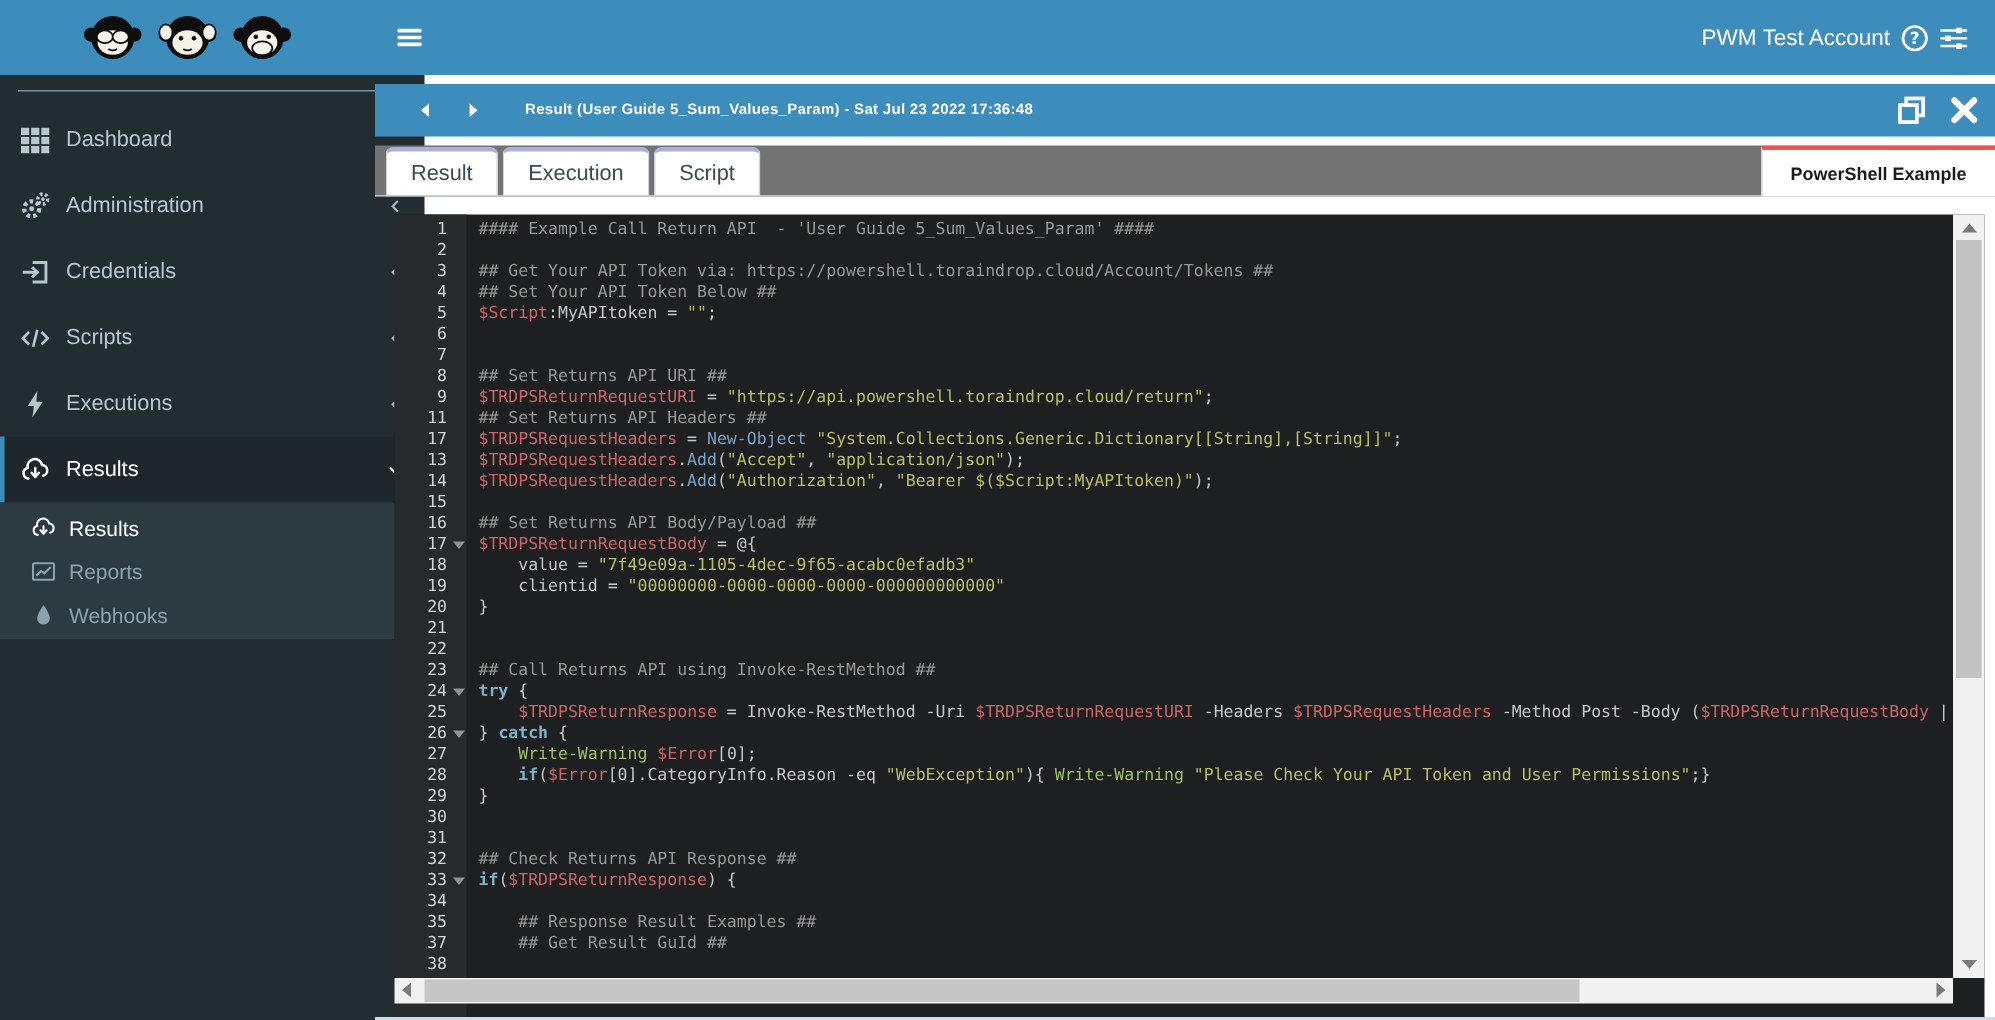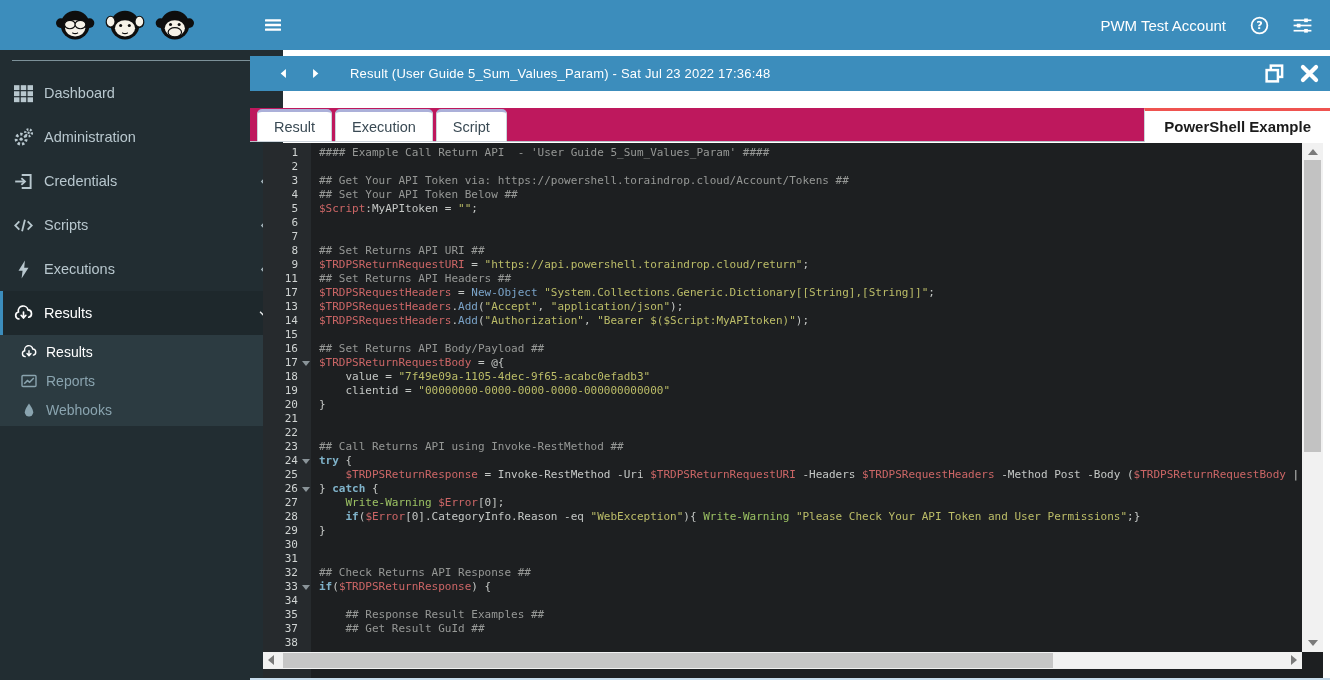--- a/index.html
+++ b/index.html
@@ -4,21 +4,21 @@
 <style>
   * { box-sizing: border-box; margin: 0; padding: 0; }
   html,body { width:1330px; height:680px; overflow:hidden; background:#fff;
               font-family:"Liberation Sans", sans-serif; }
   .icon svg { width:100%; height:100%; display:block; }
 
   
   .navbar { position:absolute; left:250px; top:0; right:0; height:50px; background:#3c8dbc;
             display:flex; align-items:center; color:#fff; }
   .hamburger { width:18px; height:16px; margin-left:14px; color:#fff; cursor:pointer; }
-  .nav-right { margin-left:auto; display:flex; align-items:center; gap:24px; padding-right:18px; }
+  .nav-right { margin-left:auto; display:flex; align-items:center; gap:7px; padding-right:18px; }
   .account { font-size:15px; color:#fff; cursor:pointer; }
   .nav-ic { width:19px; height:19px; color:#fff; cursor:pointer; }
 
   
   .logo { position:absolute; left:0; top:0; width:250px; height:50px; background:#3c8dbc;
           display:flex; align-items:center; justify-content:center; }
   .logo-art { width:150px; height:46px; }
   .sidebar { position:absolute; left:0; top:50px; width:283px; bottom:0; background:#222d32; }
   .sb-divider { margin:10px 12px 10px; border-top:1px solid #7d9199; }
   .menu-item { height:44px; display:flex; align-items:center; padding:0 14px;
@@ -30,34 +30,34 @@
   .sub-item { height:29px; display:flex; align-items:center; padding:0 14px 0 21px;
               color:#8aa4af; font-size:14px; cursor:pointer; }
   .sub-item .mi-icon { width:16px; height:16px; margin-right:9px; }
   .sub-item.active { color:#fff; }
 
   
   .winheader { position:absolute; left:250px; top:56px; right:0; height:35px; background:#3c8dbc;
                display:flex; align-items:center; color:#fff; }
   .wh-caret { width:13px; height:15px; color:#fff; cursor:pointer; }
   .wh-caret.left { margin-left:27px; } .wh-caret.right { margin-left:19px; }
-  .wh-title { margin-left:28px; font-size:13px; font-weight:400; letter-spacing:.2px; }
+  .wh-title { margin-left:28px; font-size:10px; font-weight:700; letter-spacing:.2px; }
   .wh-controls { margin-left:auto; display:flex; align-items:center; gap:14px; padding-right:10px; }
   .wh-ctl { width:21px; height:21px; color:#fff; cursor:pointer; }
 
   
-  .tabbar { position:absolute; left:250px; top:108px; right:0; height:34px; background:#be185d; }
+  .tabbar { position:absolute; left:250px; top:97px; right:0; height:34px; background:#737373; }
   .tabbar .baseline { position:absolute; left:0; right:0; bottom:0; border-bottom:1px solid #b9c2ca; }
   .tabs-left { position:absolute; left:7px; top:1px; bottom:0; display:flex; }
   .tab { border:1px solid #ccd3da; border-top:3px solid #abb0d9; border-radius:5px 5px 0 0;
          background:#fff; margin-right:3px; padding:0 16px; display:flex; align-items:center;
          font-size:14.5px; color:#3a4a54; cursor:pointer; }
   .tab-right { position:absolute; right:0; top:0; bottom:0; border-left:1px solid #ccd3da;
                border-top:3px solid #ef5350; background:#fff; padding:0 19px; display:flex;
-               align-items:center; font-size:15px; font-weight:bold; color:#1b1b1b; cursor:pointer; }
+               align-items:center; font-size:12px; font-weight:bold; color:#1b1b1b; cursor:pointer; }
 
   
   .editor { position:absolute; left:263px; top:143px; width:1060px; height:535px;
             background:#1d1f21; }
   .gutter-bg { position:absolute; left:0; top:0; bottom:0; width:48px; background:#262a2d; }
   .code-lines { position:absolute; left:0; top:3px; right:21px; bottom:0; overflow:hidden;
                 font-family:"DejaVu Sans Mono", monospace; font-size:11px; }
   .crow { display:flex; height:14px; line-height:14px; }
   .ln { width:48px; flex:0 0 auto; text-align:right; padding-right:13px; color:#d0d4d3; position:relative; }
   .fold { position:absolute; right:1px; top:5px; width:0; height:0;

